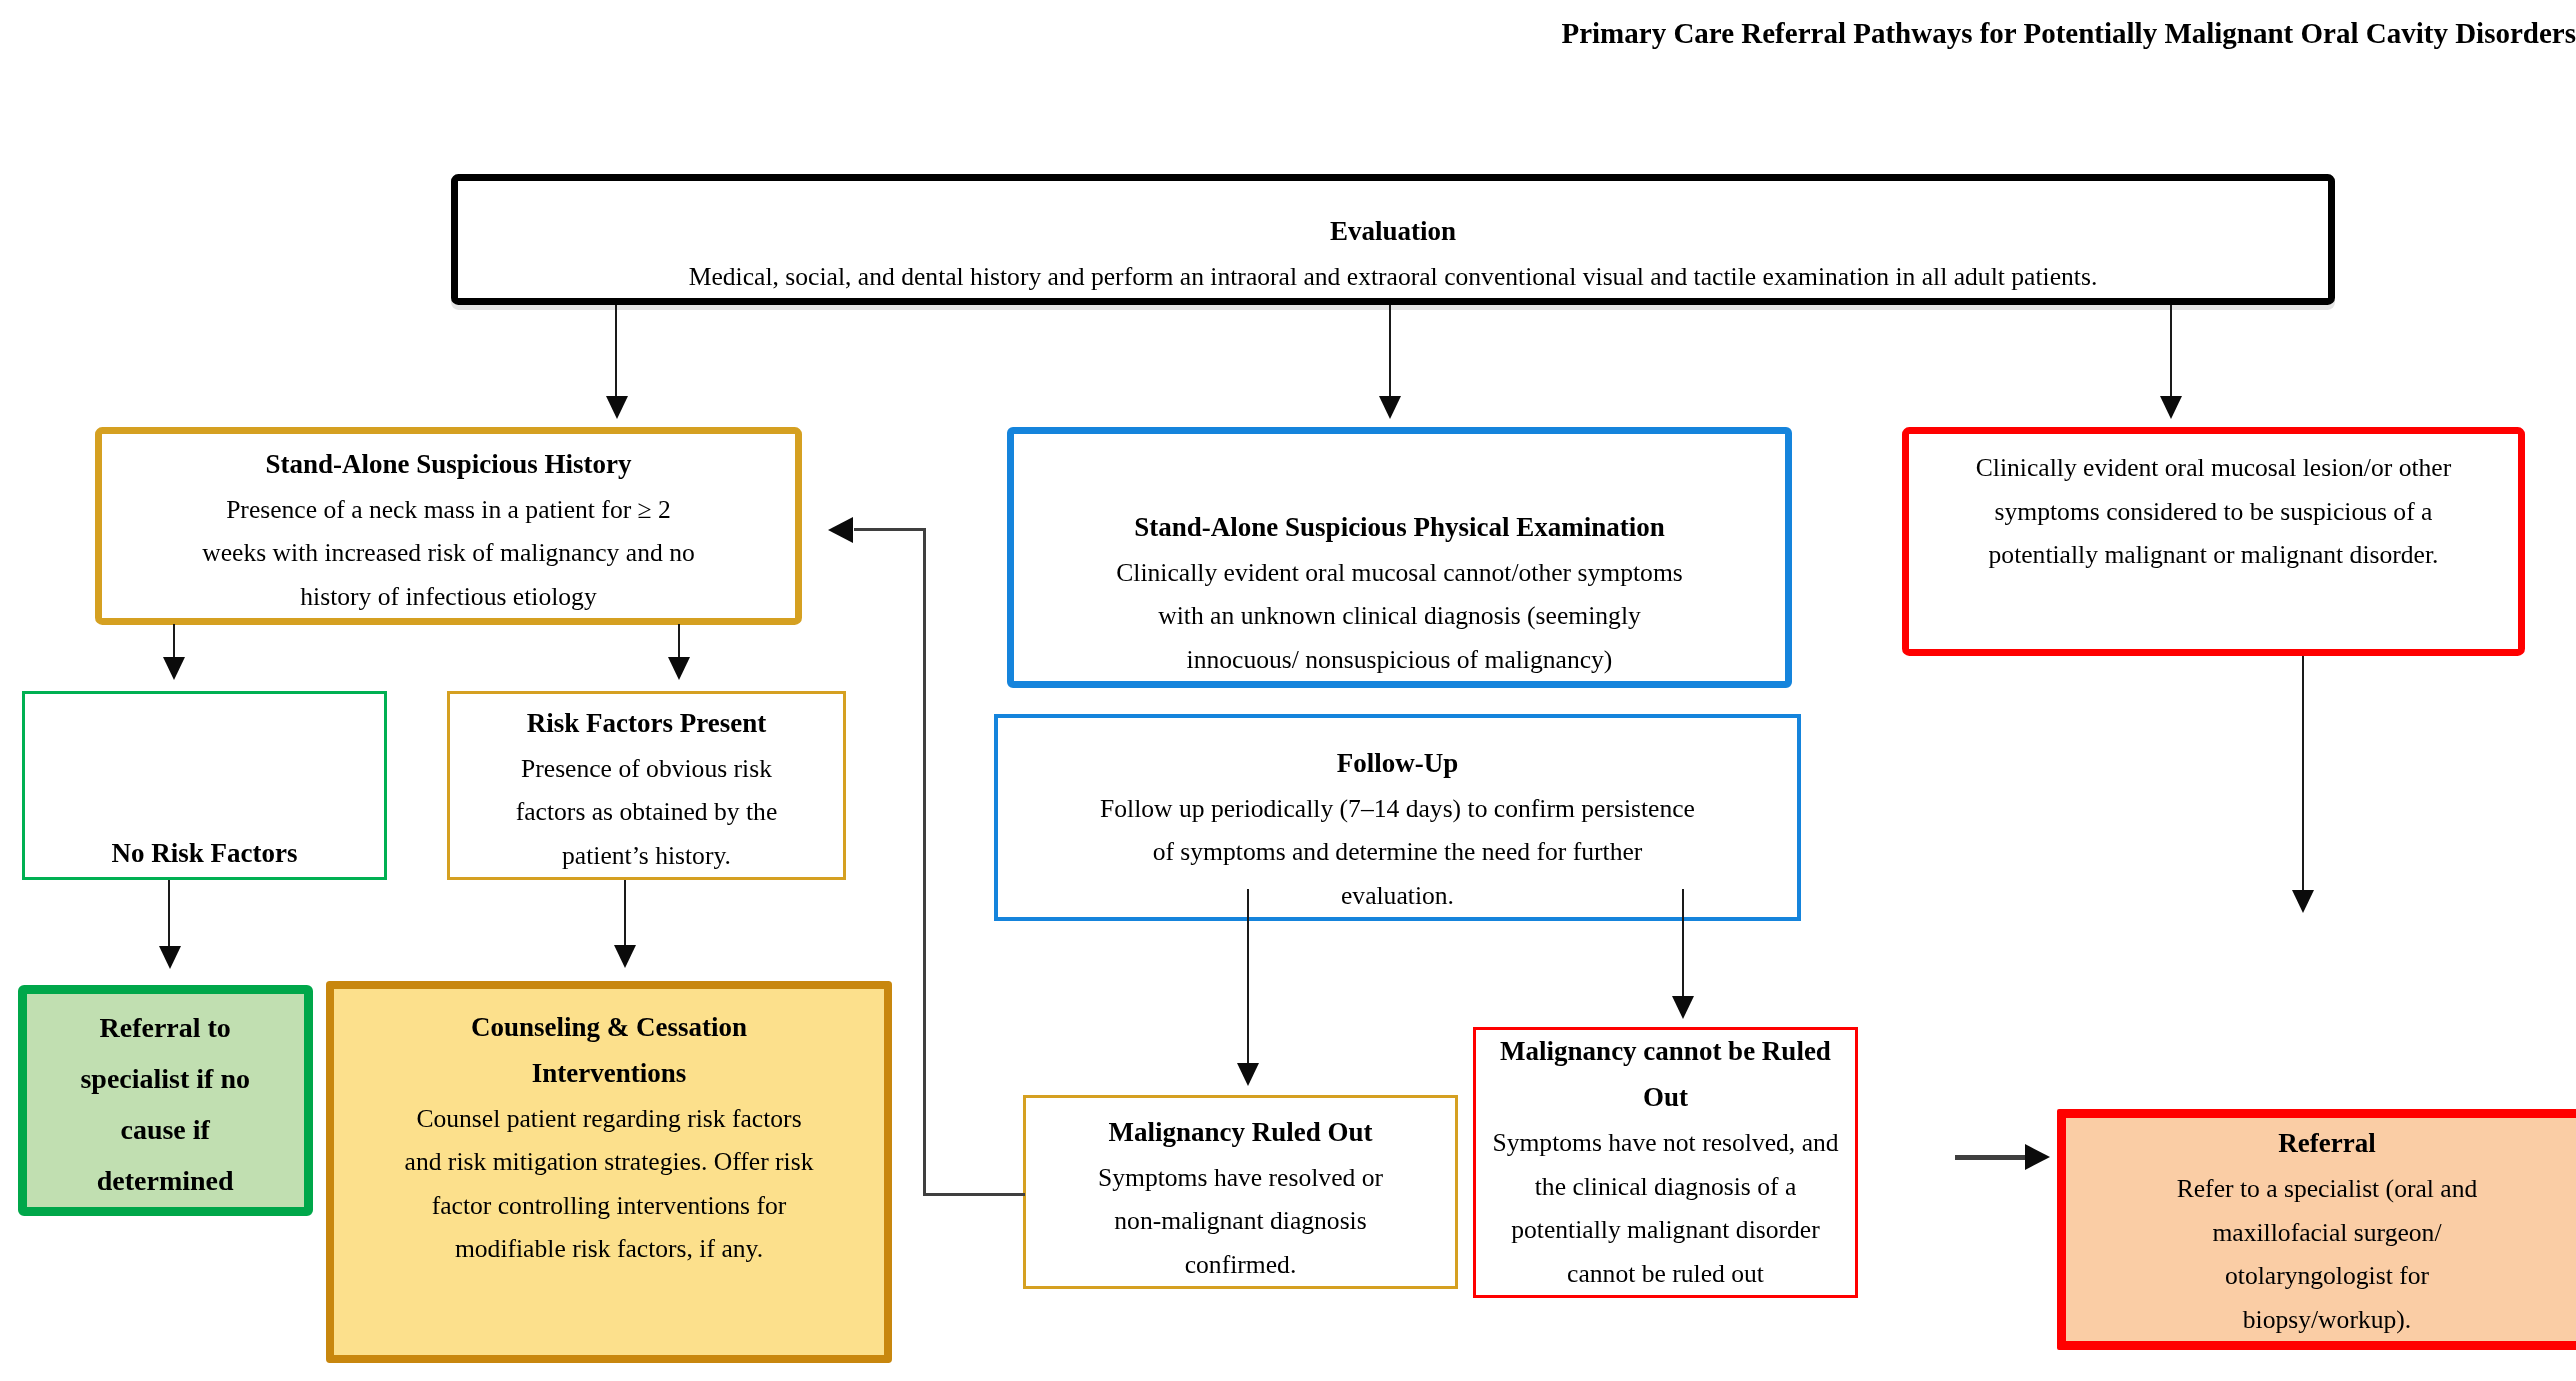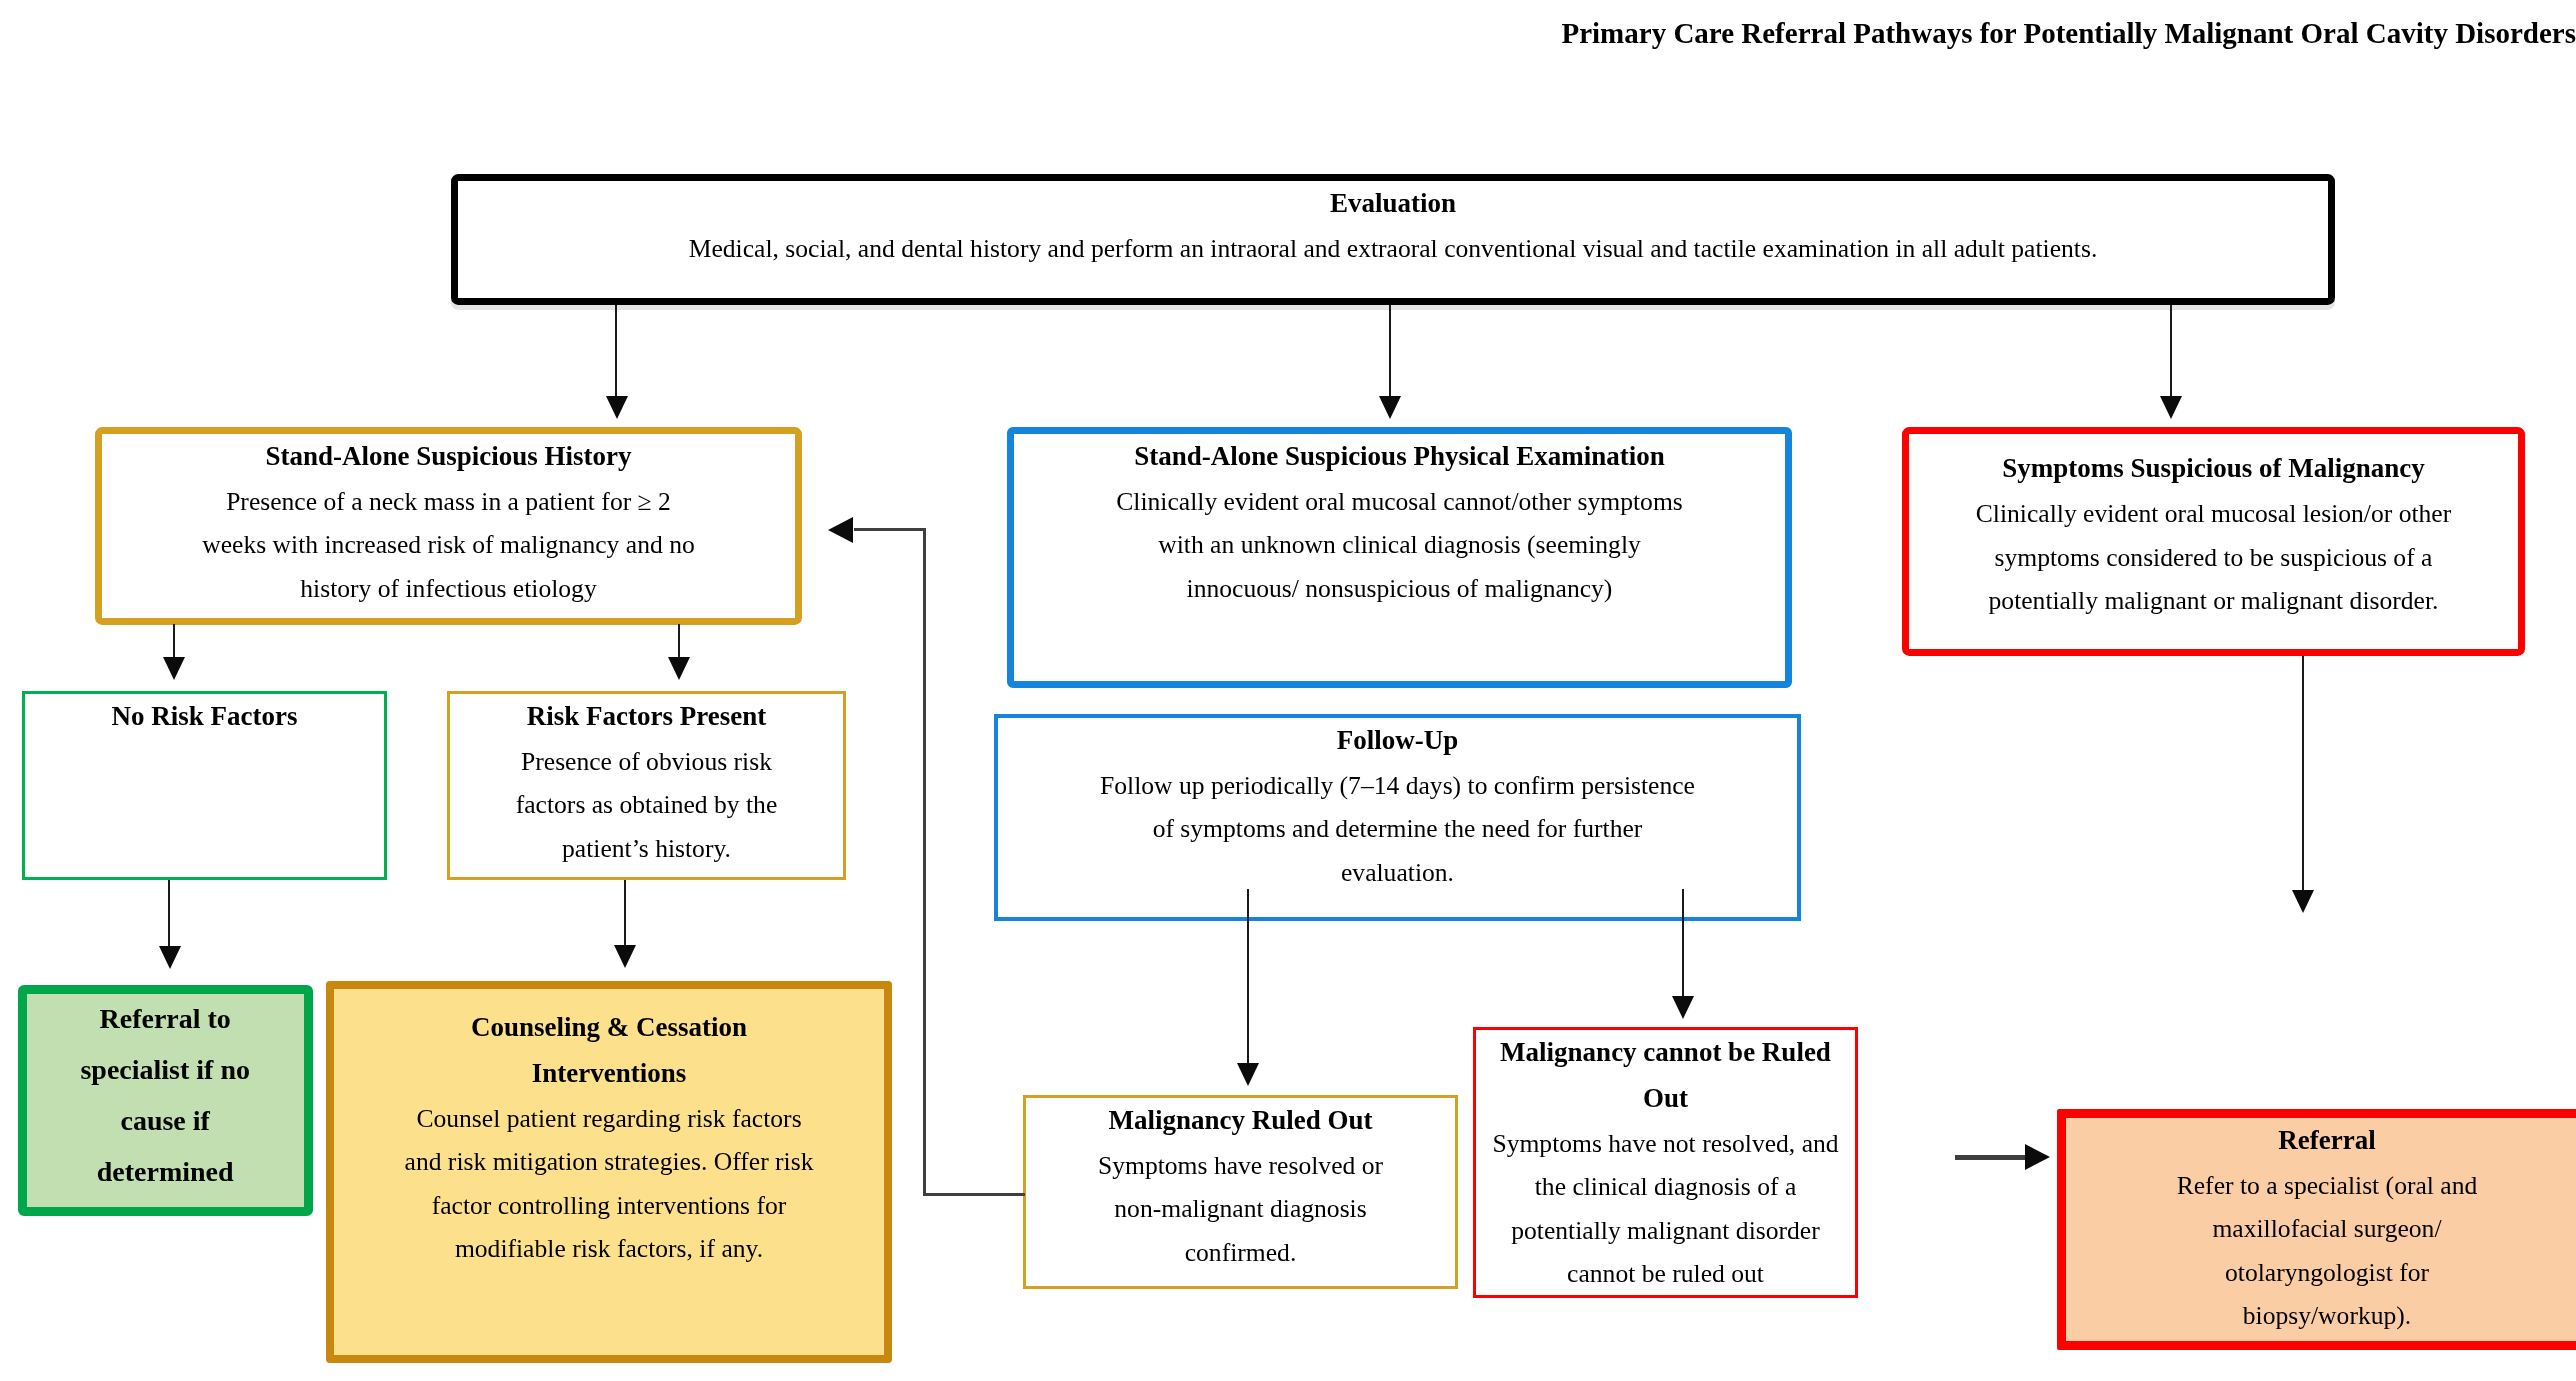--- a/index.html
+++ b/index.html
@@ -10,21 +10,21 @@
     font-family:"Liberation Serif","DejaVu Serif",serif;
     color:#000;
     overflow:hidden;
   }
   .page-title{
     position:absolute;left:0;top:17px;width:100%;
     text-align:right;font-size:29px;font-weight:bold;
   }
   .box{
     position:absolute;background:#ffffff;
-    display:flex;flex-direction:column;justify-content:flex-start;align-items:center;
+    display:flex;flex-direction:column;justify-content:flex-end;align-items:center;
     text-align:center;font-size:25.6px;line-height:1.7;box-sizing:border-box;
   }
   .box .t{font-weight:bold;white-space:pre-line;font-size:27px;}
   .box .b{white-space:pre-line;}
   .evaluation{left:451px;top:174px;width:1884px;height:131px;
     border:7.3px solid var(--black);border-radius:7.3px;
     box-shadow:0 4.9px 0 rgba(0,0,0,0.10);}
   .history{left:95px;top:427px;width:707px;height:198px;
     border:7.3px solid var(--gold);border-radius:7.3px;padding:0 18.3px;}
   .physical{left:1007px;top:427px;width:785px;height:261px;
@@ -88,21 +88,20 @@
   </div>
 
   <div class="box physical">
     <div class="t">Stand-Alone Suspicious Physical Examination</div>
     <div class="b">Clinically evident oral mucosal cannot/other symptoms
 with an unknown clinical diagnosis (seemingly
 innocuous/ nonsuspicious of malignancy)</div>
   </div>
 
   <div class="box symptoms">
-    <div class="t">Symptoms Suspicious of Malignancy</div>
     <div class="b">Clinically evident oral mucosal lesion/or other
 symptoms considered to be suspicious of a
 potentially malignant or malignant disorder.</div>
   </div>
 
   <div class="box norisk">
     <div class="t">No Risk Factors</div>
   </div>
 
   <div class="box riskpresent">

